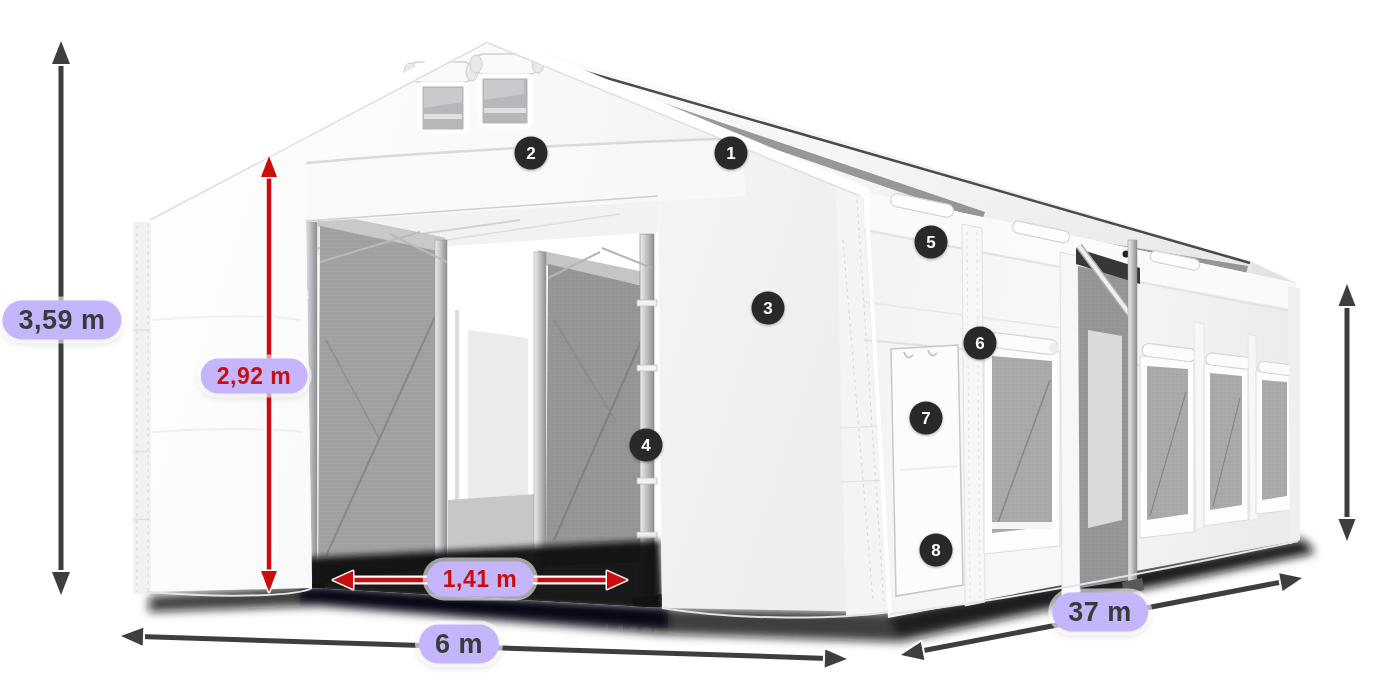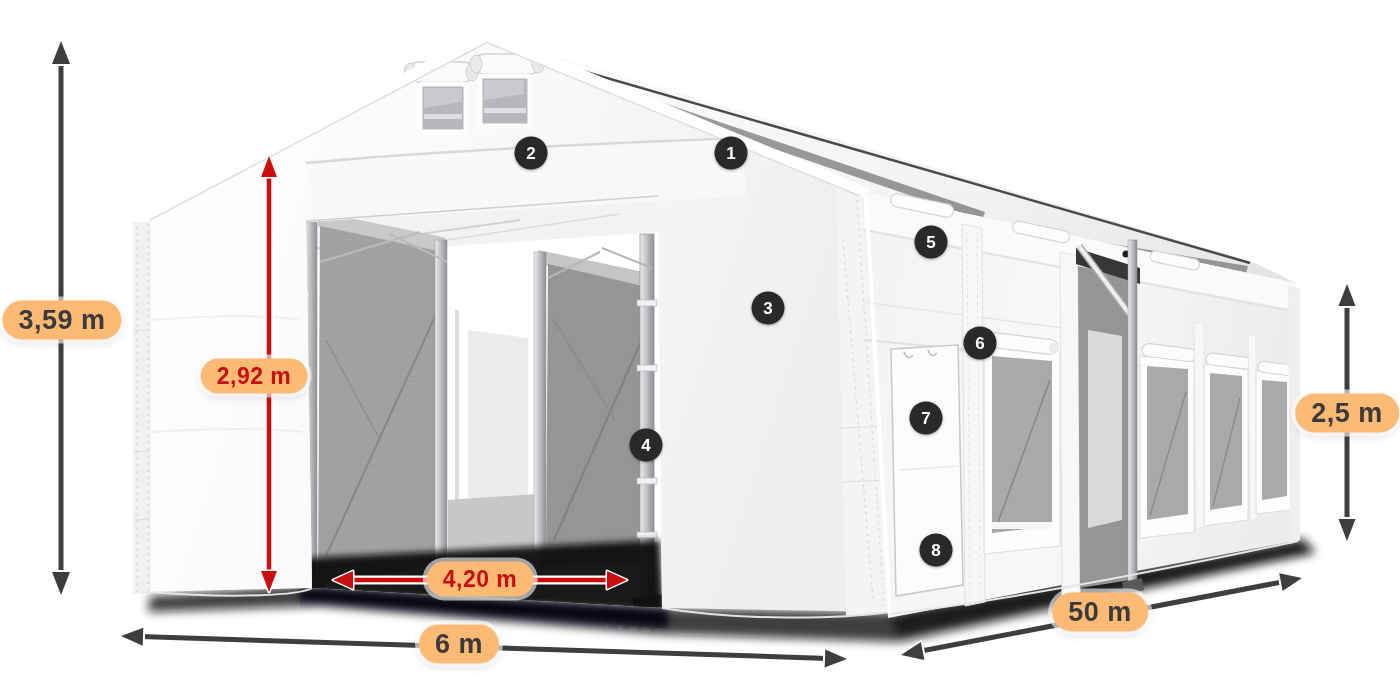--- a/index.html
+++ b/index.html
@@ -1,19 +1,19 @@
 <!DOCTYPE html>
 <html><head>
 <meta charset="utf-8">
 <style>
   html,body{margin:0;padding:0;background:#ffffff;}
   .stage{position:relative;width:1400px;height:700px;background:#ffffff;
          font-family:"Liberation Sans",sans-serif;overflow:hidden;}
   .scene{position:absolute;left:0;top:0;width:1400px;height:700px;}
-  .dim-pill{position:absolute;transform:translate(-50%,-50%);background:#fdba74;
+  .dim-pill{position:absolute;transform:translate(-50%,-50%);background:#c4b5fd;
             border-radius:20px;padding:6px 16px;font-weight:700;color:#3a3a3a;
             white-space:nowrap;line-height:1;letter-spacing:.5px;
             box-shadow:0 0 0 4px rgba(255,255,255,.6),0 3px 9px rgba(60,60,60,.22);text-align:right;}
   .dim-pill.large{font-size:27px;}
   .dim-pill.red{color:#c6100f;font-size:23px;}
   .callout{position:absolute;width:33px;height:33px;border-radius:50%;background:#29292b;
            color:#ffffff;display:flex;align-items:center;justify-content:center;
            font-size:17px;font-weight:700;transform:translate(-50%,-50%);
            box-shadow:0 1px 3px rgba(0,0,0,.35);}
 </style>
@@ -278,24 +278,23 @@
     <g>
       <line x1="1347" y1="300" x2="1347" y2="525" stroke="#ffffff" stroke-width="10"></line>
       <line x1="1347" y1="302" x2="1347" y2="523" stroke="#3e3e40" stroke-width="5"></line>
       <polygon points="1347,284 1338.5,306 1355.5,306" fill="#3e3e40" stroke="#ffffff" stroke-width="4" paint-order="stroke" stroke-linejoin="round"></polygon>
       <polygon points="1347,541 1338.5,519 1355.5,519" fill="#3e3e40" stroke="#ffffff" stroke-width="4" paint-order="stroke" stroke-linejoin="round"></polygon>
     </g>
   </svg>
 
   <div class="dim-pill large" style="left:62px;top:320px;">3,59 m</div>
   <div class="dim-pill red" style="left:254px;top:376px;">2,92 m</div>
-  <div class="dim-pill red" style="left:480px;top:579px;">4,20 m</div>
+  <div class="dim-pill red" style="left:480px;top:579px;">1,41 m</div>
   <div class="dim-pill large" style="left:459px;top:644px;">6 m</div>
-  <div class="dim-pill large" style="left:1100px;top:612px;">50 m</div>
-  <div class="dim-pill large" style="left:1347px;top:413px;">2,5 m</div>
+  <div class="dim-pill large" style="left:1100px;top:612px;">37 m</div>
 
   <div class="callout" style="left:731px;top:153px;">1</div>
   <div class="callout" style="left:531px;top:153px;">2</div>
   <div class="callout" style="left:768px;top:308px;">3</div>
   <div class="callout" style="left:646px;top:445px;">4</div>
   <div class="callout" style="left:931px;top:242px;">5</div>
   <div class="callout" style="left:980px;top:343px;">6</div>
   <div class="callout" style="left:926px;top:418px;">7</div>
   <div class="callout" style="left:936px;top:550px;">8</div>
 

